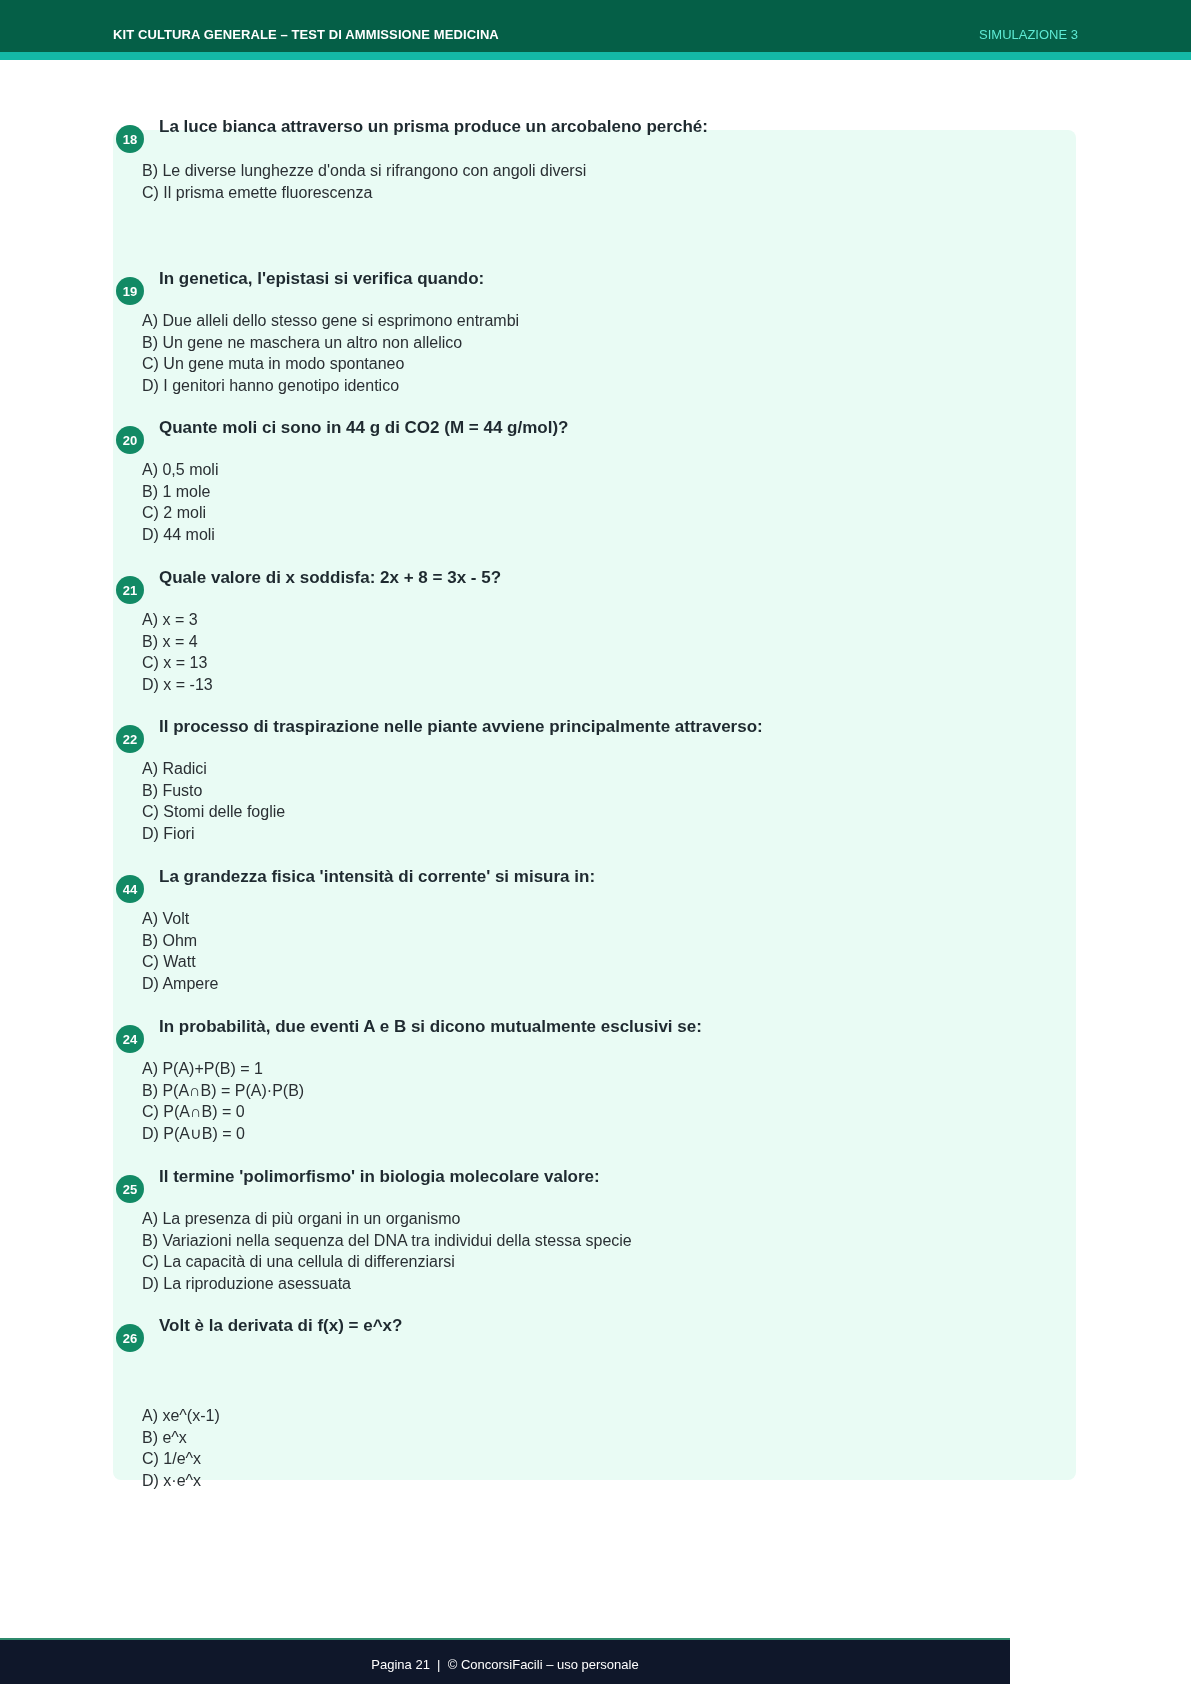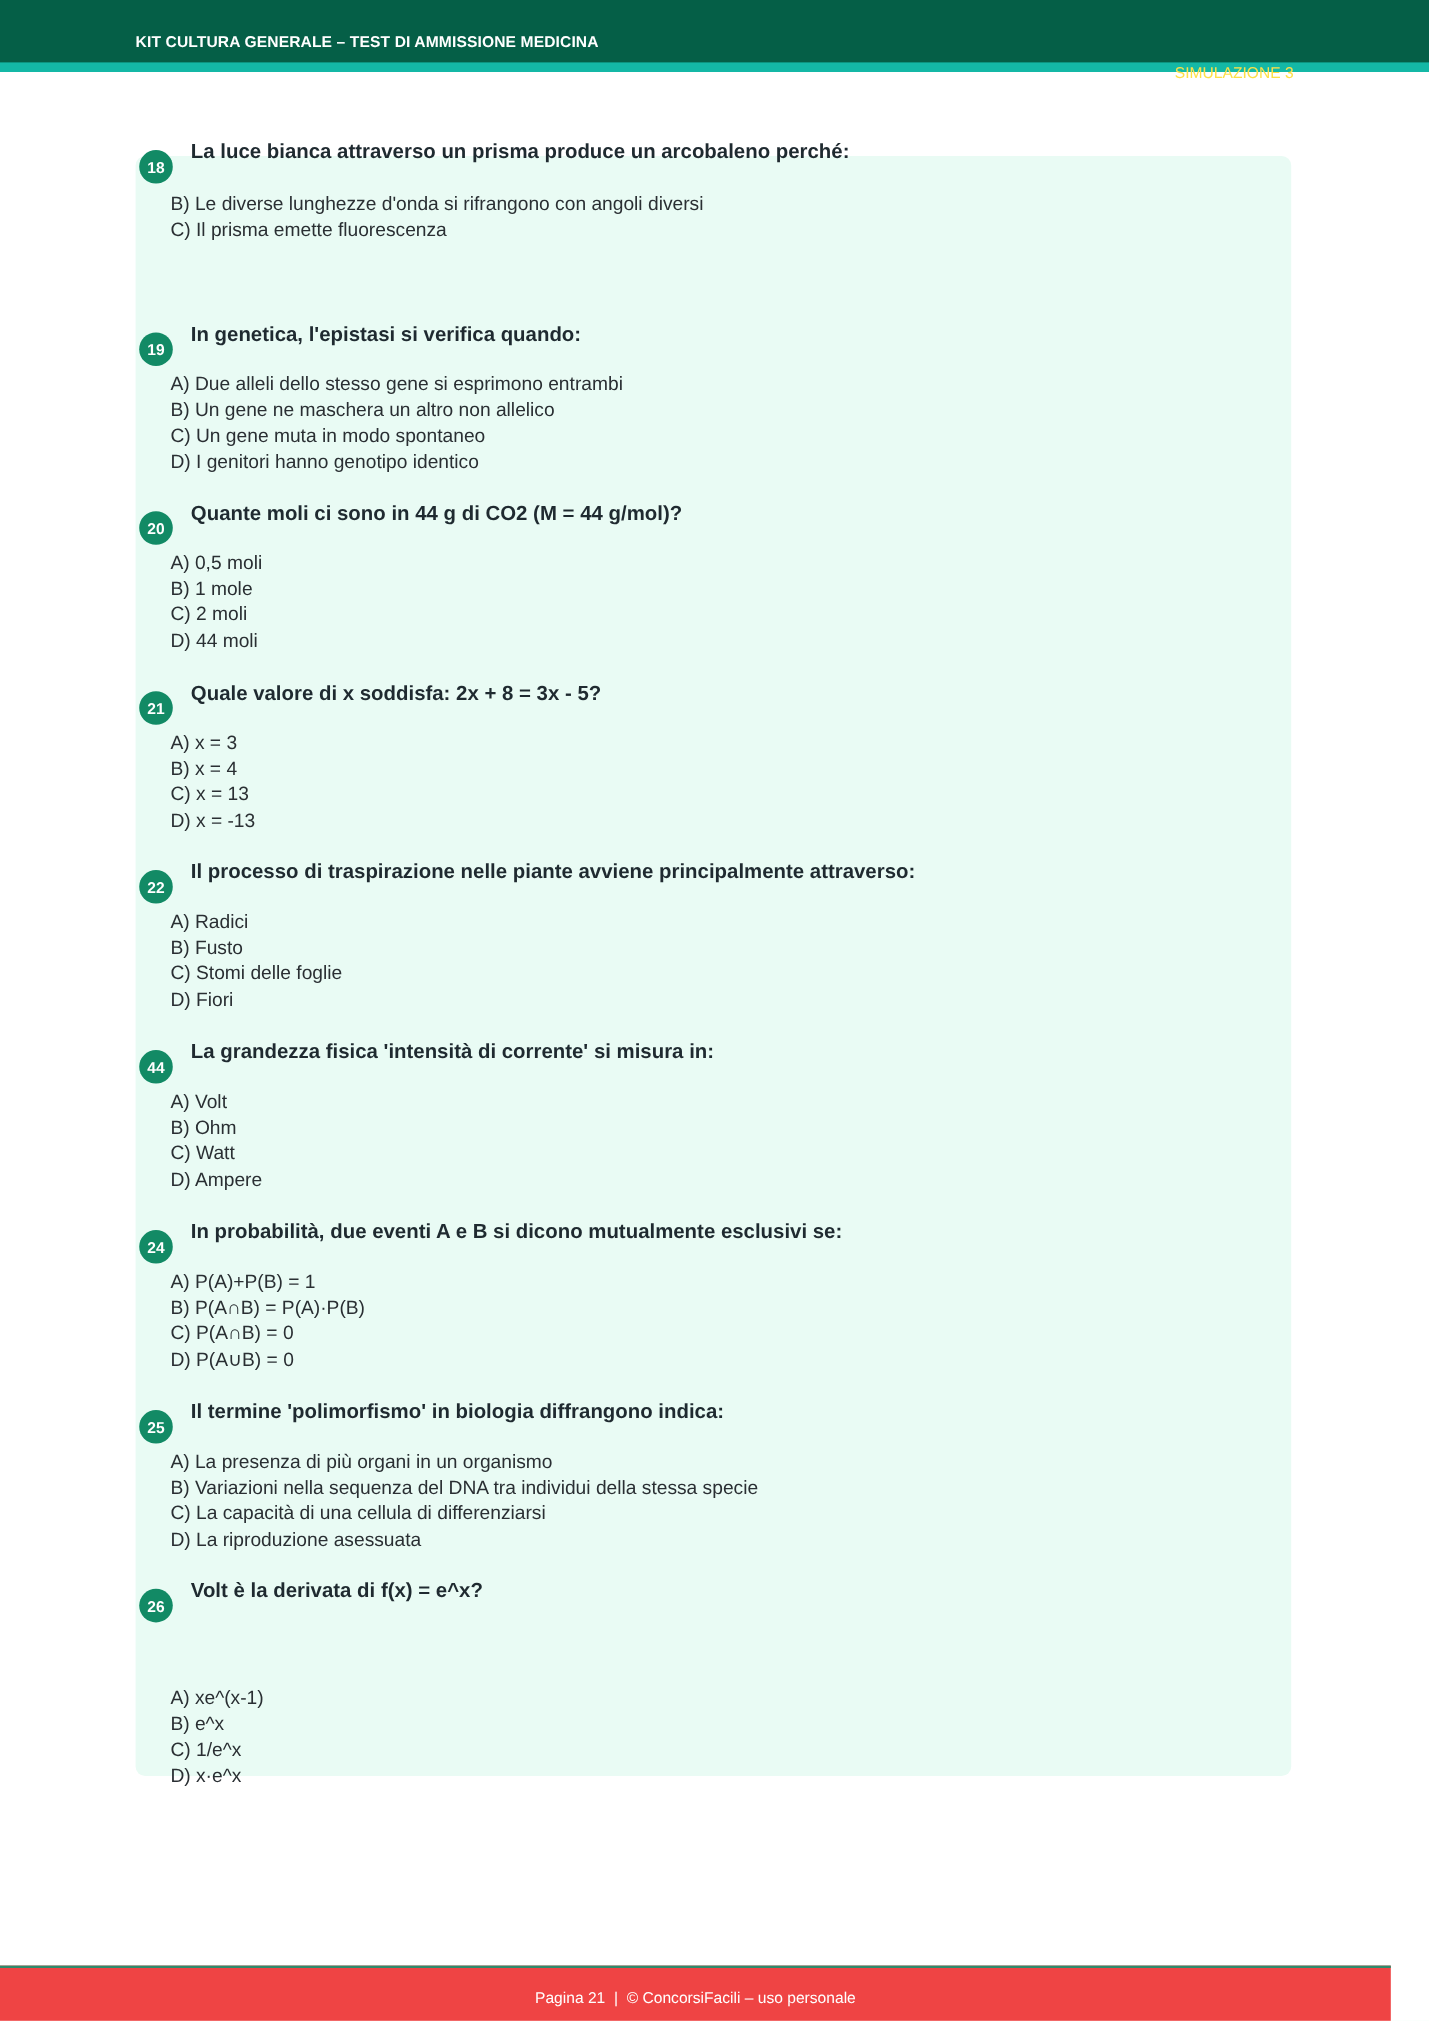--- a/index.html
+++ b/index.html
@@ -25,22 +25,21 @@
       left: 113px; top: 27px;
       font-size: 13px;
       font-weight: bold;
       color: #ffffff;
       letter-spacing: 0.1px;
     }
     .header-right {
       position: absolute;
       right: 113px; top: 27px;
       font-size: 13px;
-      color: #fde047;
-      margin-top: 26px;
+      color: #5eead4;
     }
     .panel {
       position: absolute;
       left: 113px; top: 130px;
       width: 963px; height: 1350px;
       background: #e9fbf4;
       border-radius: 8px;
     }
     .question {
       position: absolute;
@@ -75,22 +74,22 @@
     }
     .options li {
       font-size: 16px;
       line-height: 21.5px;
       color: #2a2f33;
       white-space: nowrap;
     }
     .footer {
       position: absolute;
       left: 0; top: 1638px;
-      width: 1159px; height: 46px;
-      background: #ef4444;
+      width: 1010px; height: 46px;
+      background: #0f172a;
       border-top: 2px solid #2f8a6c;
       box-sizing: border-box;
     }
     .footer-text {
       position: absolute;
       left: 0; right: 0; top: 17px;
       text-align: center;
       font-size: 13px;
       color: #ffffff;
     }
@@ -175,21 +174,21 @@
   <ul class="options" style="top:33px;">
     <li>A) P(A)+P(B) = 1</li>
     <li>B) P(A∩B) = P(A)·P(B)</li>
     <li>C) P(A∩B) = 0</li>
     <li>D) P(A∪B) = 0</li>
   </ul>
 </div>
 
 <div class="question" style="top:1175px;">
   <div class="qnum">25</div>
-  <div class="qtext">Il termine 'polimorfismo' in biologia diffrangono indica:</div>
+  <div class="qtext">Il termine 'polimorfismo' in biologia molecolare valore:</div>
   <ul class="options" style="top:33px;">
     <li>A) La presenza di più organi in un organismo</li>
     <li>B) Variazioni nella sequenza del DNA tra individui della stessa specie</li>
     <li>C) La capacità di una cellula di differenziarsi</li>
     <li>D) La riproduzione asessuata</li>
   </ul>
 </div>
 
 <div class="question" style="top:1324px;">
   <div class="qnum">26</div>

